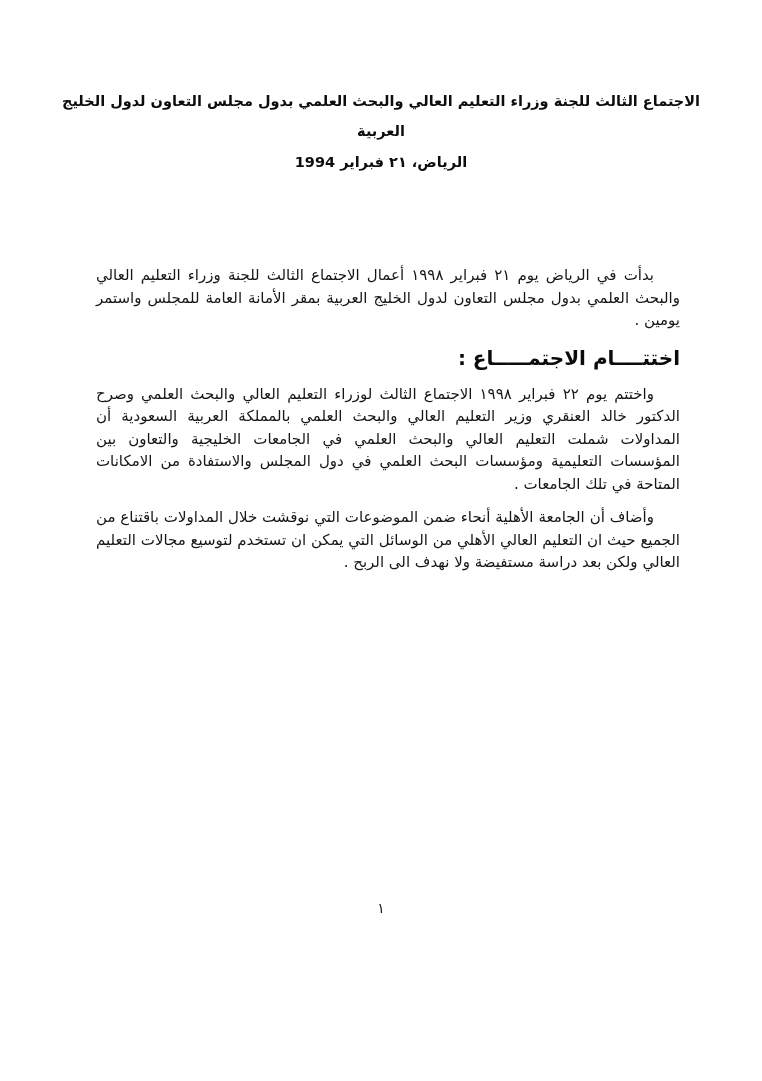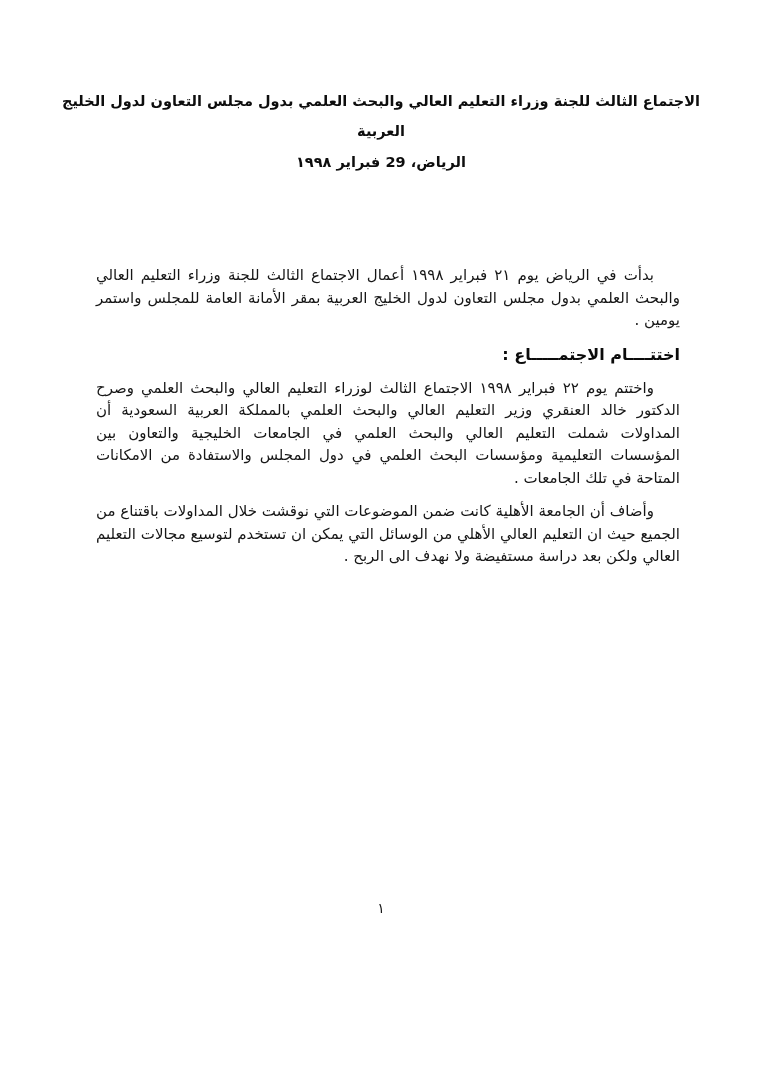--- a/index.html
+++ b/index.html
@@ -41,21 +41,21 @@
     font-size: 15px;
     line-height: 1.5;
     color: #161616;
   }
   .body-block p {
     margin: 0 0 11px 0;
     text-indent: 26px; 
   }
   .section-heading {
     margin: 4px 0 10px 0;
-    font-size: 16px;
+    font-size: 20px;
     font-weight: bold;
     text-align: right;
     color: #0b0b0b;
   }
   .page-number {
     position: absolute;
     top: 884px;
     left: 0;
     right: 0;
     text-align: center;
@@ -63,30 +63,30 @@
     color: #1a1a1a;
   }
 </style>
 </head>
 <body>
 
 <div class="page">
 
   <div class="title-block">
     <div class="title-line1">الاجتماع الثالث للجنة وزراء التعليم العالي والبحث العلمي بدول مجلس التعاون لدول الخليج العربية</div>
-    <div class="title-line2">الرياض، 29 فبراير ١٩٩٨</div>
+    <div class="title-line2">الرياض، ٢١ فبراير 1994</div>
   </div>
 
   <div class="body-block">
     <p>بدأت في الرياض يوم ٢١ فبراير ١٩٩٨ أعمال الاجتماع الثالث للجنة وزراء التعليم العالي والبحث العلمي بدول مجلس التعاون لدول الخليج العربية بمقر الأمانة العامة للمجلس واستمر يومين .</p>
 
     <h2 class="section-heading">اختتــــام الاجتمـــــاع :</h2>
 
     <p>واختتم يوم ٢٢ فبراير ١٩٩٨ الاجتماع الثالث لوزراء التعليم العالي والبحث العلمي وصرح الدكتور خالد العنقري وزير التعليم العالي والبحث العلمي بالمملكة العربية السعودية أن المداولات شملت التعليم العالي والبحث العلمي في الجامعات الخليجية والتعاون بين المؤسسات التعليمية ومؤسسات البحث العلمي في دول المجلس والاستفادة من الامكانات المتاحة في تلك الجامعات .</p>
 
 
-    <p>وأضاف أن الجامعة الأهلية كانت ضمن الموضوعات التي نوقشت خلال المداولات باقتناع من الجميع حيث ان التعليم العالي الأهلي من الوسائل التي يمكن ان تستخدم لتوسيع مجالات التعليم العالي ولكن بعد دراسة مستفيضة ولا نهدف الى الربح .</p>
+    <p>وأضاف أن الجامعة الأهلية أنحاء ضمن الموضوعات التي نوقشت خلال المداولات باقتناع من الجميع حيث ان التعليم العالي الأهلي من الوسائل التي يمكن ان تستخدم لتوسيع مجالات التعليم العالي ولكن بعد دراسة مستفيضة ولا نهدف الى الربح .</p>
 
   </div>
 
   <div class="page-number">١</div>
 
 </div>
 
 </body></html>

